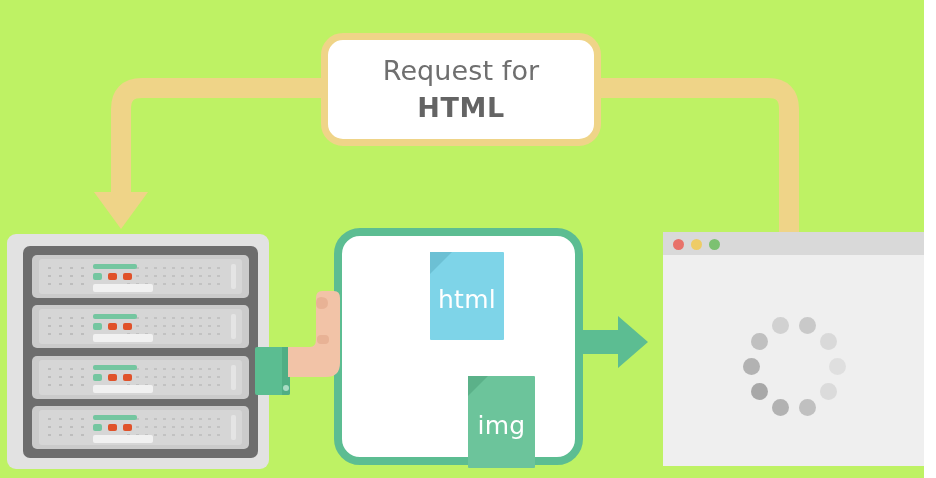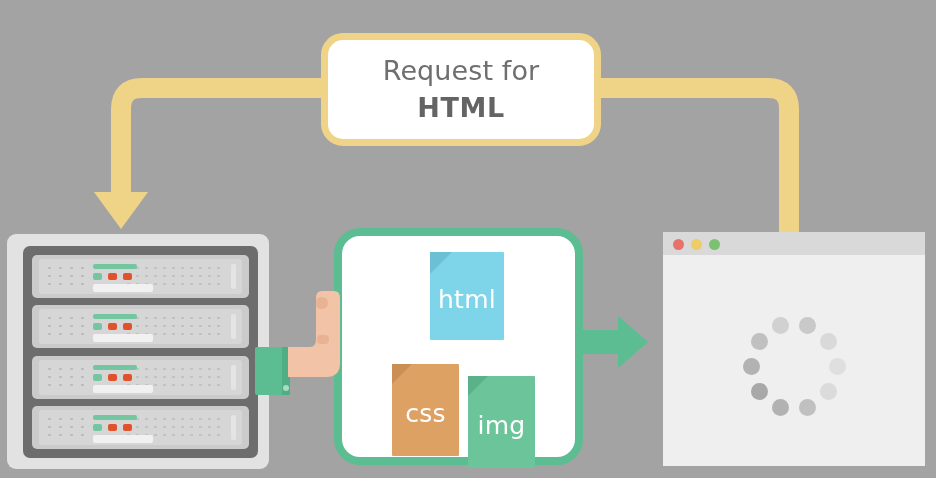--- a/index.html
+++ b/index.html
@@ -7,23 +7,22 @@
     padding: 0;
     background: #ffffff;
   }
   body {
     font-family: "DejaVu Sans", "Liberation Sans", sans-serif;
   }
   #stage {
     position: relative;
     width: 924px;
     height: 478px;
-    background: #a3a3a3;
+    background: #bef264;
     overflow: hidden;
-    padding-left: 12px;
   }
 
   
   #request-label {
     position: absolute;
     left: 321px;
     top: 33px;
     width: 280px;
     height: 113px;
     box-sizing: border-box;
@@ -385,24 +384,20 @@
       <path d="M 33 6 Q 40 6 40 12 Q 40 18 33 18 Q 28 18 28 12 Q 28 6 33 6 Z" fill="#e8b295"></path>
       <rect x="29" y="44" width="12" height="9" rx="4" fill="#e8b295"></rect>
     </svg>
   </div>
 
   <div id="files-panel">
     <div class="file-icon" id="file-html">
       <div class="file-fold"></div>
       <span class="fname">html</span>
     </div>
-    <div class="file-icon" id="file-css">
-      <div class="file-fold"></div>
-      <span class="fname">css</span>
-    </div>
     <div class="file-icon" id="file-img">
       <div class="file-fold"></div>
       <span class="fname">img</span>
     </div>
   </div>
 
   <svg id="green-arrow" width="72" height="60" viewBox="0 0 72 60">
     <path d="M 0 18 L 40 18 L 40 4 L 70 30 L 40 56 L 40 42 L 0 42 Z" fill="#5cbd92"></path>
   </svg>
 

